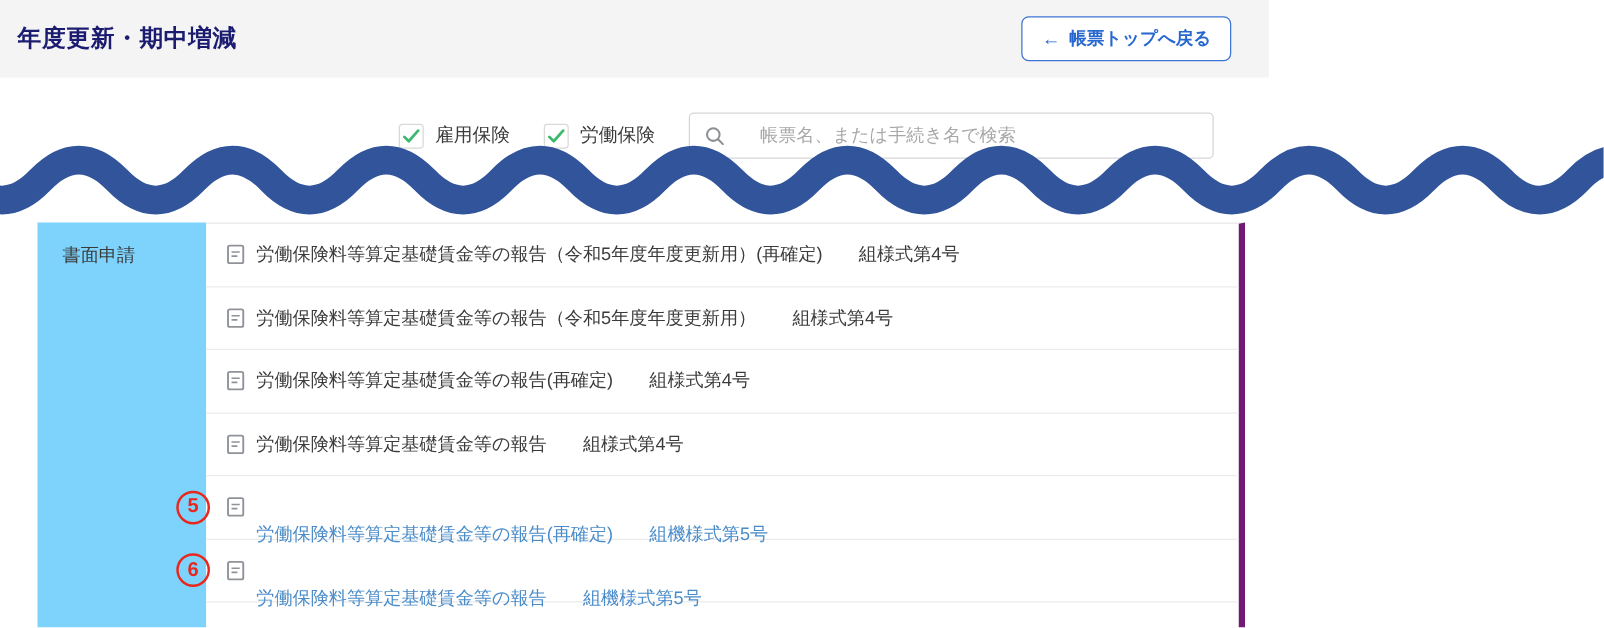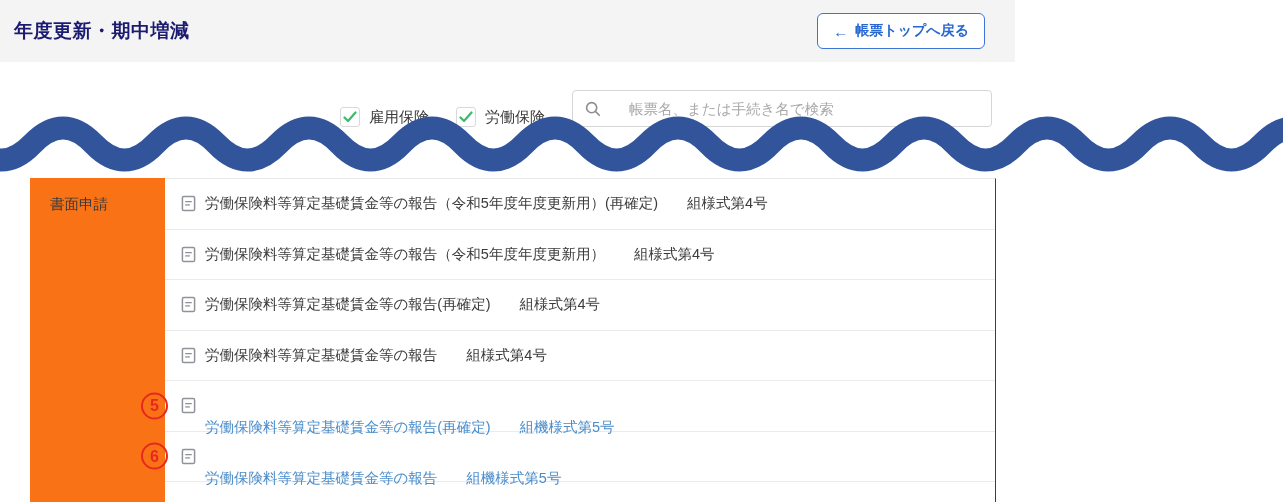--- a/index.html
+++ b/index.html
@@ -10,38 +10,38 @@
   
   .header { position:absolute; left:0; top:0; width:100%; height:62px; background:#f4f4f5; }
   .page-title { position:absolute; left:14px; top:50%; transform:translateY(-50%);
     font-size:19px; font-weight:bold; color:#1b1b70; letter-spacing:.5px; }
   .back-btn { position:absolute; right:30px; top:13px; height:36px; padding:0 15px;
     background:#fff; border:1px solid #3d74d6; border-radius:6px; color:#2667d0;
     font-size:14px; font-weight:bold; display:flex; align-items:center; gap:7px; cursor:pointer; }
   .back-btn .arrow { font-size:15px; }
 
   
-  .filter-row { position:absolute; top:90px; right:23px; height:37px; display:flex; align-items:flex-end; }
+  .filter-row { position:absolute; top:90px; right:44px; height:37px; display:flex; align-items:center; }
   .cb-group { display:flex; align-items:center; gap:9px; margin-right:27px; cursor:pointer; }
   .checkbox { width:20px; height:20px; border:1px solid #d9d9d9; border-radius:3px; background:#fff;
     display:flex; align-items:center; justify-content:center; }
   .cb-label { font-size:15px; color:#3a3a3a; }
   .search-box { width:420px; height:37px; border:1px solid #d6d6d6; border-radius:4px; background:#fff;
     display:flex; align-items:center; padding:0 11px; gap:27px; }
   .search-box input { border:none; outline:none; flex:1; font-size:14.5px; color:#333;
     font-family:inherit; background:transparent; }
   .search-box input::placeholder { color:#a8a8a8; }
 
   
   .wave-wrap { position:absolute; left:0; top:112px; width:1283px; height:64px; pointer-events:none; }
 
   
   .table { position:absolute; left:30px; top:178px; width:966px; height:324px; display:flex; }
-  .cat-col { width:135px; background:#f97316; padding:17px 0 0 20px; font-size:14.5px; color:#3a3a3a; }
-  .rows-col { flex:1; background:#fff; border-top:1px solid #e8e8e8; border-right:1px solid #701a75; }
+  .cat-col { width:135px; background:#7dd3fc; padding:17px 0 0 20px; font-size:14.5px; color:#3a3a3a; }
+  .rows-col { flex:1; background:#fff; border-top:1px solid #e8e8e8; border-right:5px solid #701a75; }
   .frow { position:relative; height:50.5px; border-bottom:1px solid #ebebeb;
     display:flex; align-items:center; padding-left:16px; gap:9px; cursor:pointer; }
   .frow-label { font-size:14.5px; color:#3b3b3b; white-space:pre; }
   .frow.link .frow-label { color:#4a8cc9;margin-top:44px; }
   .doc-icon { flex:0 0 auto; display:flex; }
   .circle-num { position:absolute; left:-24px; top:50%; transform:translateY(-50%);
     width:27px; height:27px; border:2px solid #e8281e; border-radius:50%;
     color:#e8281e; font-weight:bold; font-size:16px;
     display:flex; align-items:center; justify-content:center; }
 </style>

